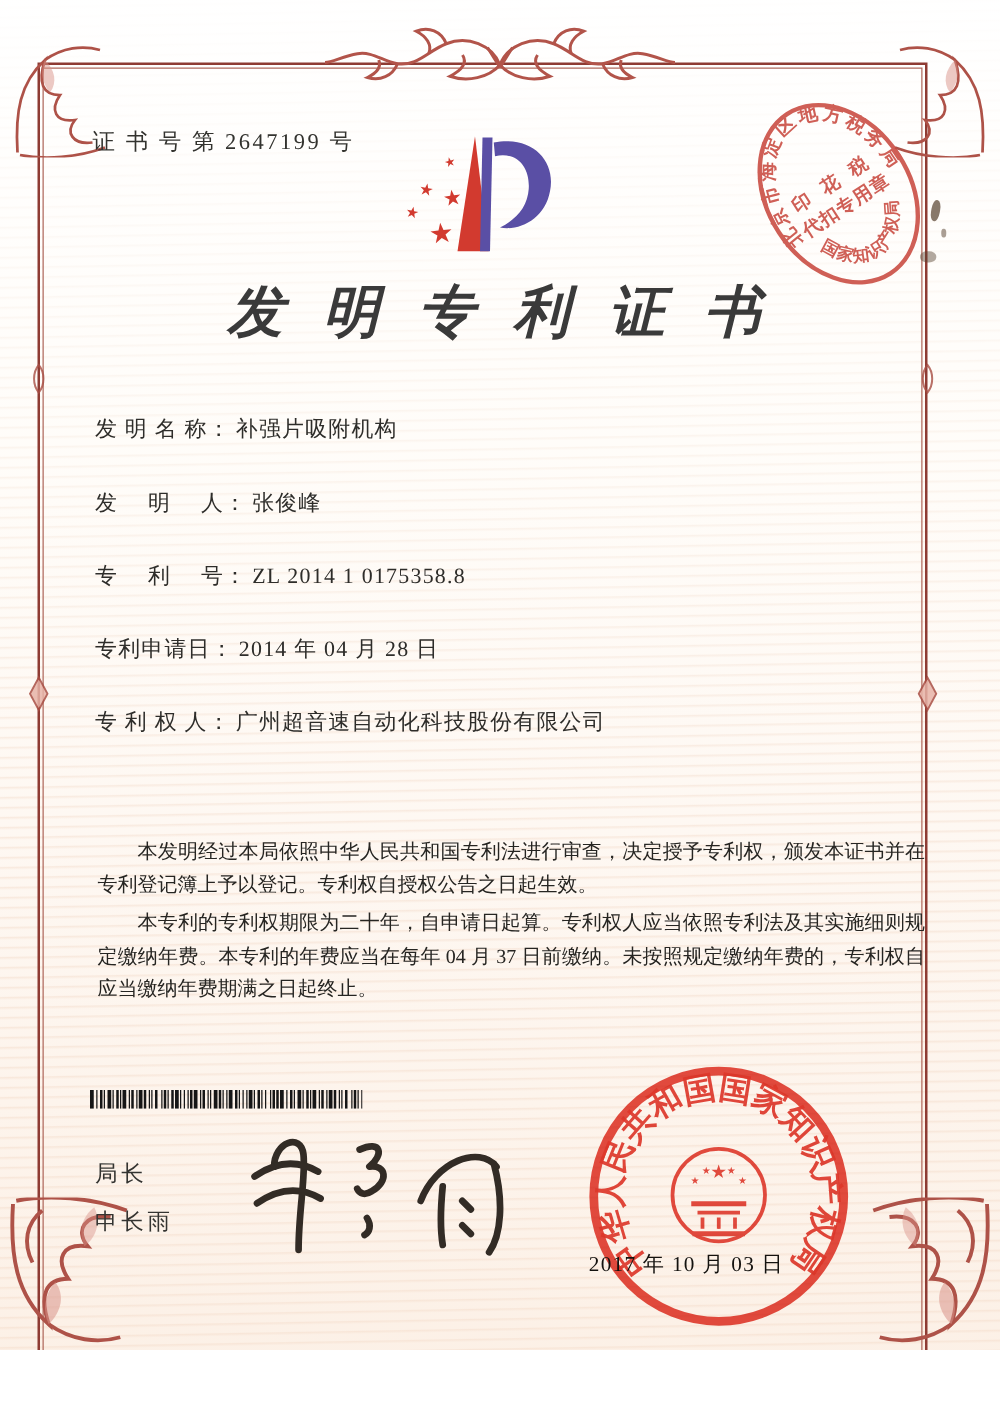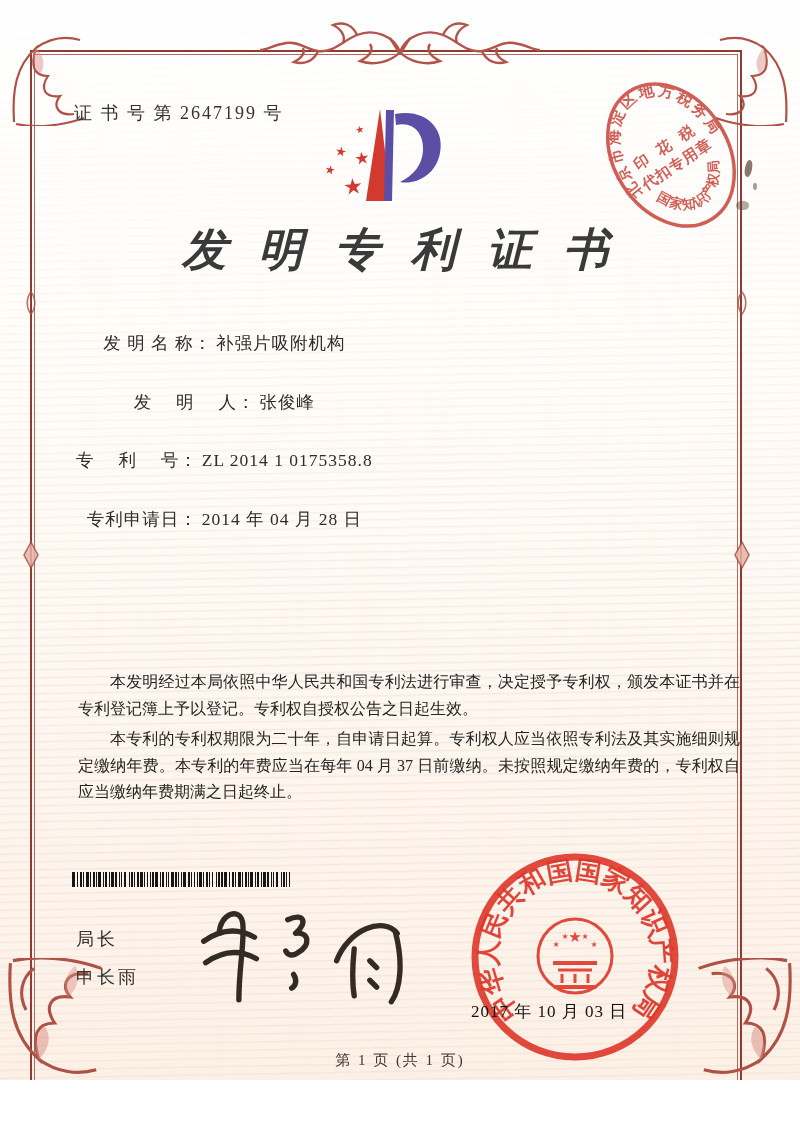--- a/index.html
+++ b/index.html
@@ -11,21 +11,21 @@
       repeating-linear-gradient(179deg, #fffdfa 0px, #fffdfa 5px, #f7e8dd 6px, #fffdfa 8px);
   }
   .frame{position:absolute;left:30px;top:50px;width:712px;height:1050px;
     border:2px solid #8e3b33;box-sizing:border-box;}
   .frame::after{content:"";position:absolute;inset:2px;border:1px solid #b06a5e;}
   .certno{position:absolute;left:74px;top:101px;font-size:18px;letter-spacing:2px;color:#33332f;}
   .logo{position:absolute;left:306px;top:104px;}
   .title{position:absolute;left:0;right:0;top:220px;text-align:center;
     font-size:45px;font-weight:700;letter-spacing:10px;color:#3a3a3a;font-style:italic;}
   .fields{position:absolute;left:76px;top:331px;font-size:17.5px;color:#2e2d2a;}
-  .field-row{height:58.5px;letter-spacing:1px;text-align:center;}
+  .field-row{height:58.5px;letter-spacing:1px;}
   .fv{margin-left:4px;}
   .body-text{position:absolute;left:74px;width:670px;top:665px;
     font-size:16px;line-height:26.5px;text-align:justify;color:#262522;}
   .body-text p{margin:4px;text-indent:2em;}
   .barcode{position:absolute;left:72px;top:872px;}
   .signer{position:absolute;left:76px;top:920px;font-size:18px;line-height:38px;
     letter-spacing:3px;font-family:Liberation Serif, serif;color:#343431;}
   .signature{position:absolute;left:190px;top:890px;}
   .seal{position:absolute;left:464px;top:850px;mix-blend-mode:multiply;}
   .seal-date{position:absolute;left:471px;top:1000px;font-size:17px;letter-spacing:1px;color:#14120f;z-index:6;}
@@ -136,20 +136,21 @@
     </g>
   </svg>
 
   <div class="title">发 明 专 利 证 书</div>
 
   <div class="fields">
     <div class="field-row"><span class="fl">发 明 名 称：</span><span class="fv">补强片吸附机构</span></div>
     <div class="field-row"><span class="fl">发　 明　 人：</span><span class="fv">张俊峰</span></div>
     <div class="field-row"><span class="fl">专　 利　 号：</span><span class="fv">ZL 2014 1 0175358.8</span></div>
     <div class="field-row"><span class="fl">专利申请日：</span><span class="fv">2014 年 04 月 28 日</span></div>
+    <div class="field-row"><span class="fl">专 利 权 人：</span><span class="fv">广州超音速自动化科技股份有限公司</span></div>
   </div>
 
   <div class="body-text">
     <p>本发明经过本局依照中华人民共和国专利法进行审查，决定授予专利权，颁发本证书并在专利登记簿上予以登记。专利权自授权公告之日起生效。</p>
     <p>本专利的专利权期限为二十年，自申请日起算。专利权人应当依照专利法及其实施细则规定缴纳年费。本专利的年费应当在每年 04 月 37 日前缴纳。未按照规定缴纳年费的，专利权自应当缴纳年费期满之日起终止。</p>
   </div>
 
   <svg class="barcode" width="218" height="15" viewBox="0 0 218 15">
     <line x1="0" y1="7.5" x2="218" y2="7.5" stroke="#161616" stroke-width="15" stroke-dasharray="3 2 1 2 2 1 1 2 3 1 1 2 2 1 1 1 3 2 1 1 2 2 1 1 3 1 2 2 1 1 1 2 2 3 1 1 2 1 1 2 2 1 3 1 1 2 1 2 1 1 2 1 3 2 1 1 2 2 1 1 1 2 3 1 2 1 1 2 1 1 3 2 2 1 1 2 1 2 1 1 3 1 1 2 2 1 1 2 1 3 1 1 2 1 2 1"></line>
   </svg>
@@ -213,15 +214,14 @@
       <text font-size="13.5" font-weight="bold">
         <textPath href="#stampBottom" textLength="98" lengthAdjust="spacing">国家知识产权局</textPath>
       </text>
     </g>
   </svg>
 
   <div class="speck speck1"></div>
   <div class="speck speck2"></div>
   <div class="speck speck3"></div>
 
-  <div class="footer">第 1 页 (共 1 页)</div>
 
 </div>
 
 </body></html>

